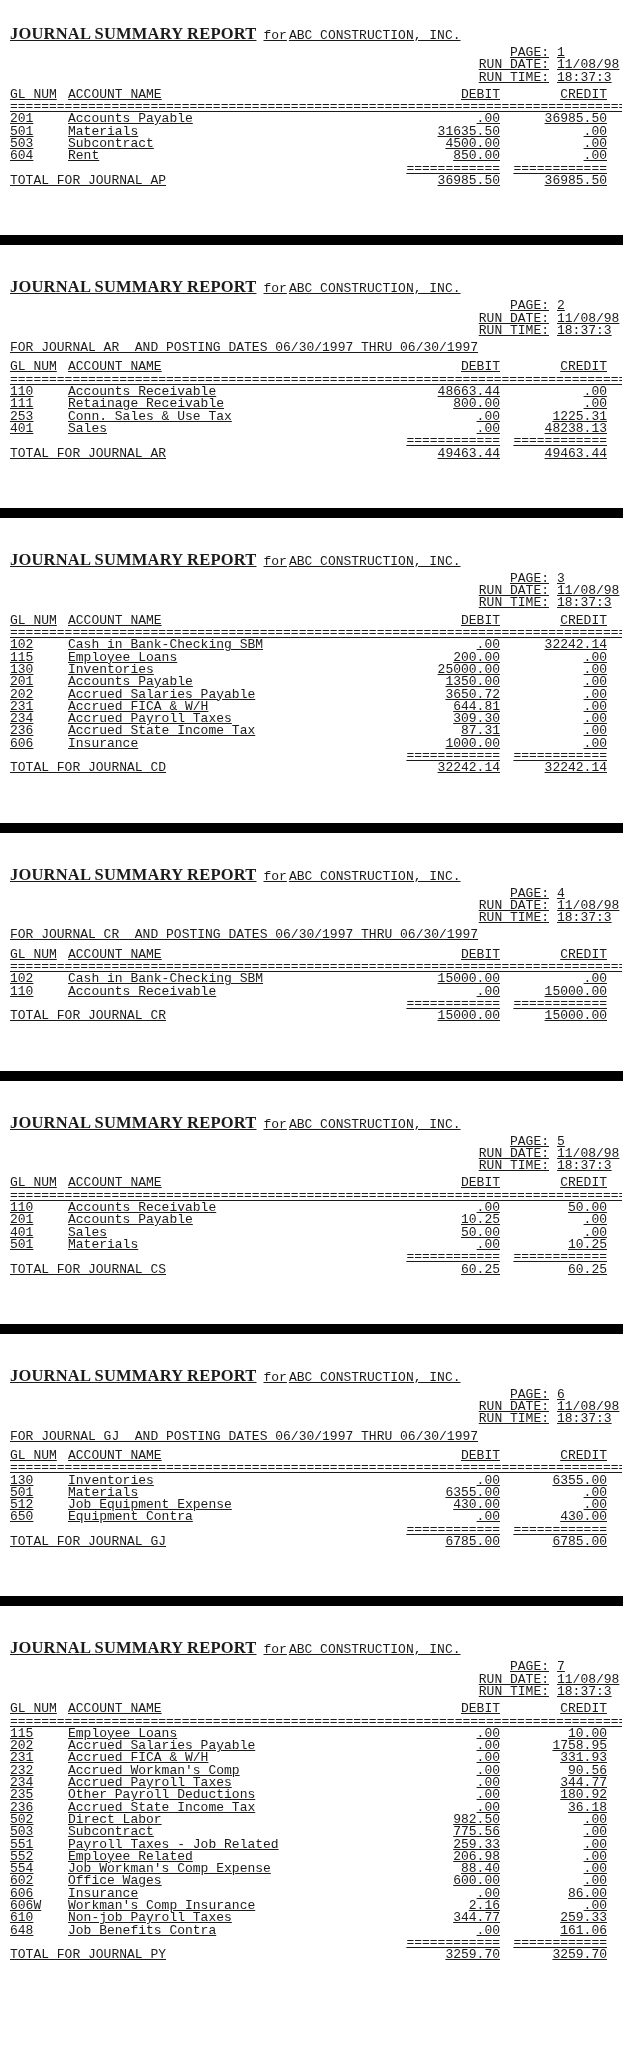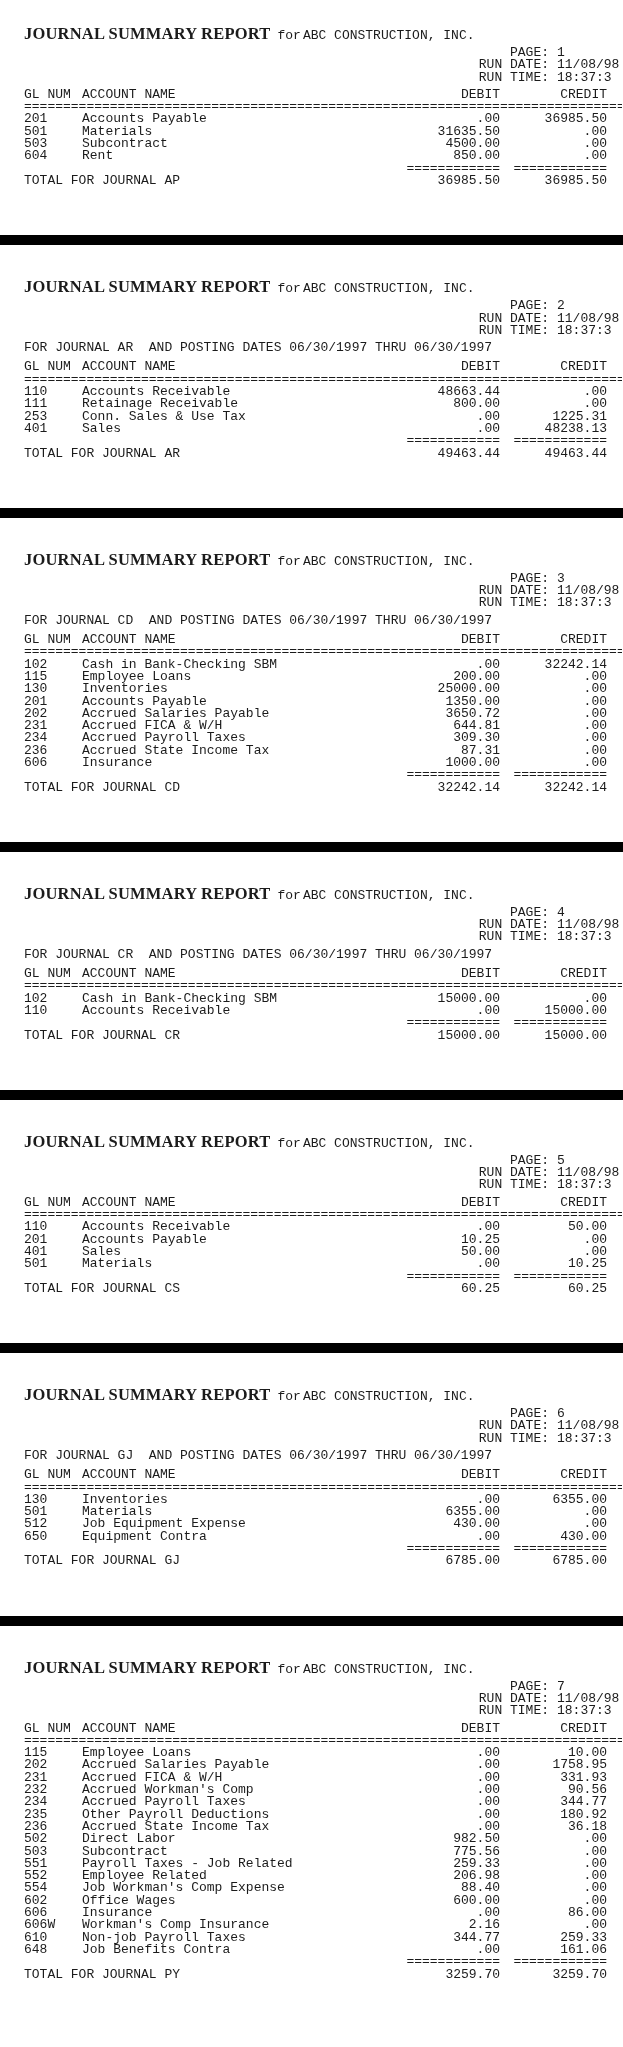--- a/index.html
+++ b/index.html
@@ -4,21 +4,21 @@
 <style>
   html, body { margin: 0; padding: 0; background: #ffffff; }
   body {
     width: 623px;
     min-height: 2047px;
     color: #1b1b1b;
     font-family: "Liberation Mono", "DejaVu Sans Mono", monospace;
   }
   #doc { padding-top: 26px; padding-bottom: 28px; }
 
-  .page { padding: 0 16px 0 24px; }
+  .page { padding: 0 16px 0 10px; text-decoration: underline; }
 
   .title-line { line-height: 15px; white-space: nowrap; margin-bottom: 4px; }
   .title {
     font-family: "Liberation Serif", "DejaVu Serif", serif;
     font-weight: bold;
     font-size: 16.5px;
     letter-spacing: 0.2px;
   }
   .mono { font-size: 13px; }
   .for-word { margin-left: 7px; }
@@ -221,21 +221,20 @@
       </div>
       <div class="meta-line">
         <span class="mlabel">RUN DATE:</span>
         <span class="mval">11/08/98</span>
       </div>
       <div class="meta-line">
         <span class="mlabel">RUN TIME:</span>
         <span class="mval">18:37:3</span>
       </div>
     </div>
-    <div class="posting">FOR JOURNAL CD  AND POSTING DATES 06/30/1997 THRU 06/30/1997</div>
     <div class="row thead">
       <span class="c-gl">GL NUM</span>
       <span class="c-name">ACCOUNT NAME</span>
       <span class="c-debit">DEBIT</span>
       <span class="c-credit">CREDIT</span>
     </div>
     <div class="rule-full">==============================================================================================================</div>
     <div class="rows">
   <div class="row">
     <span class="c-gl">102</span>

